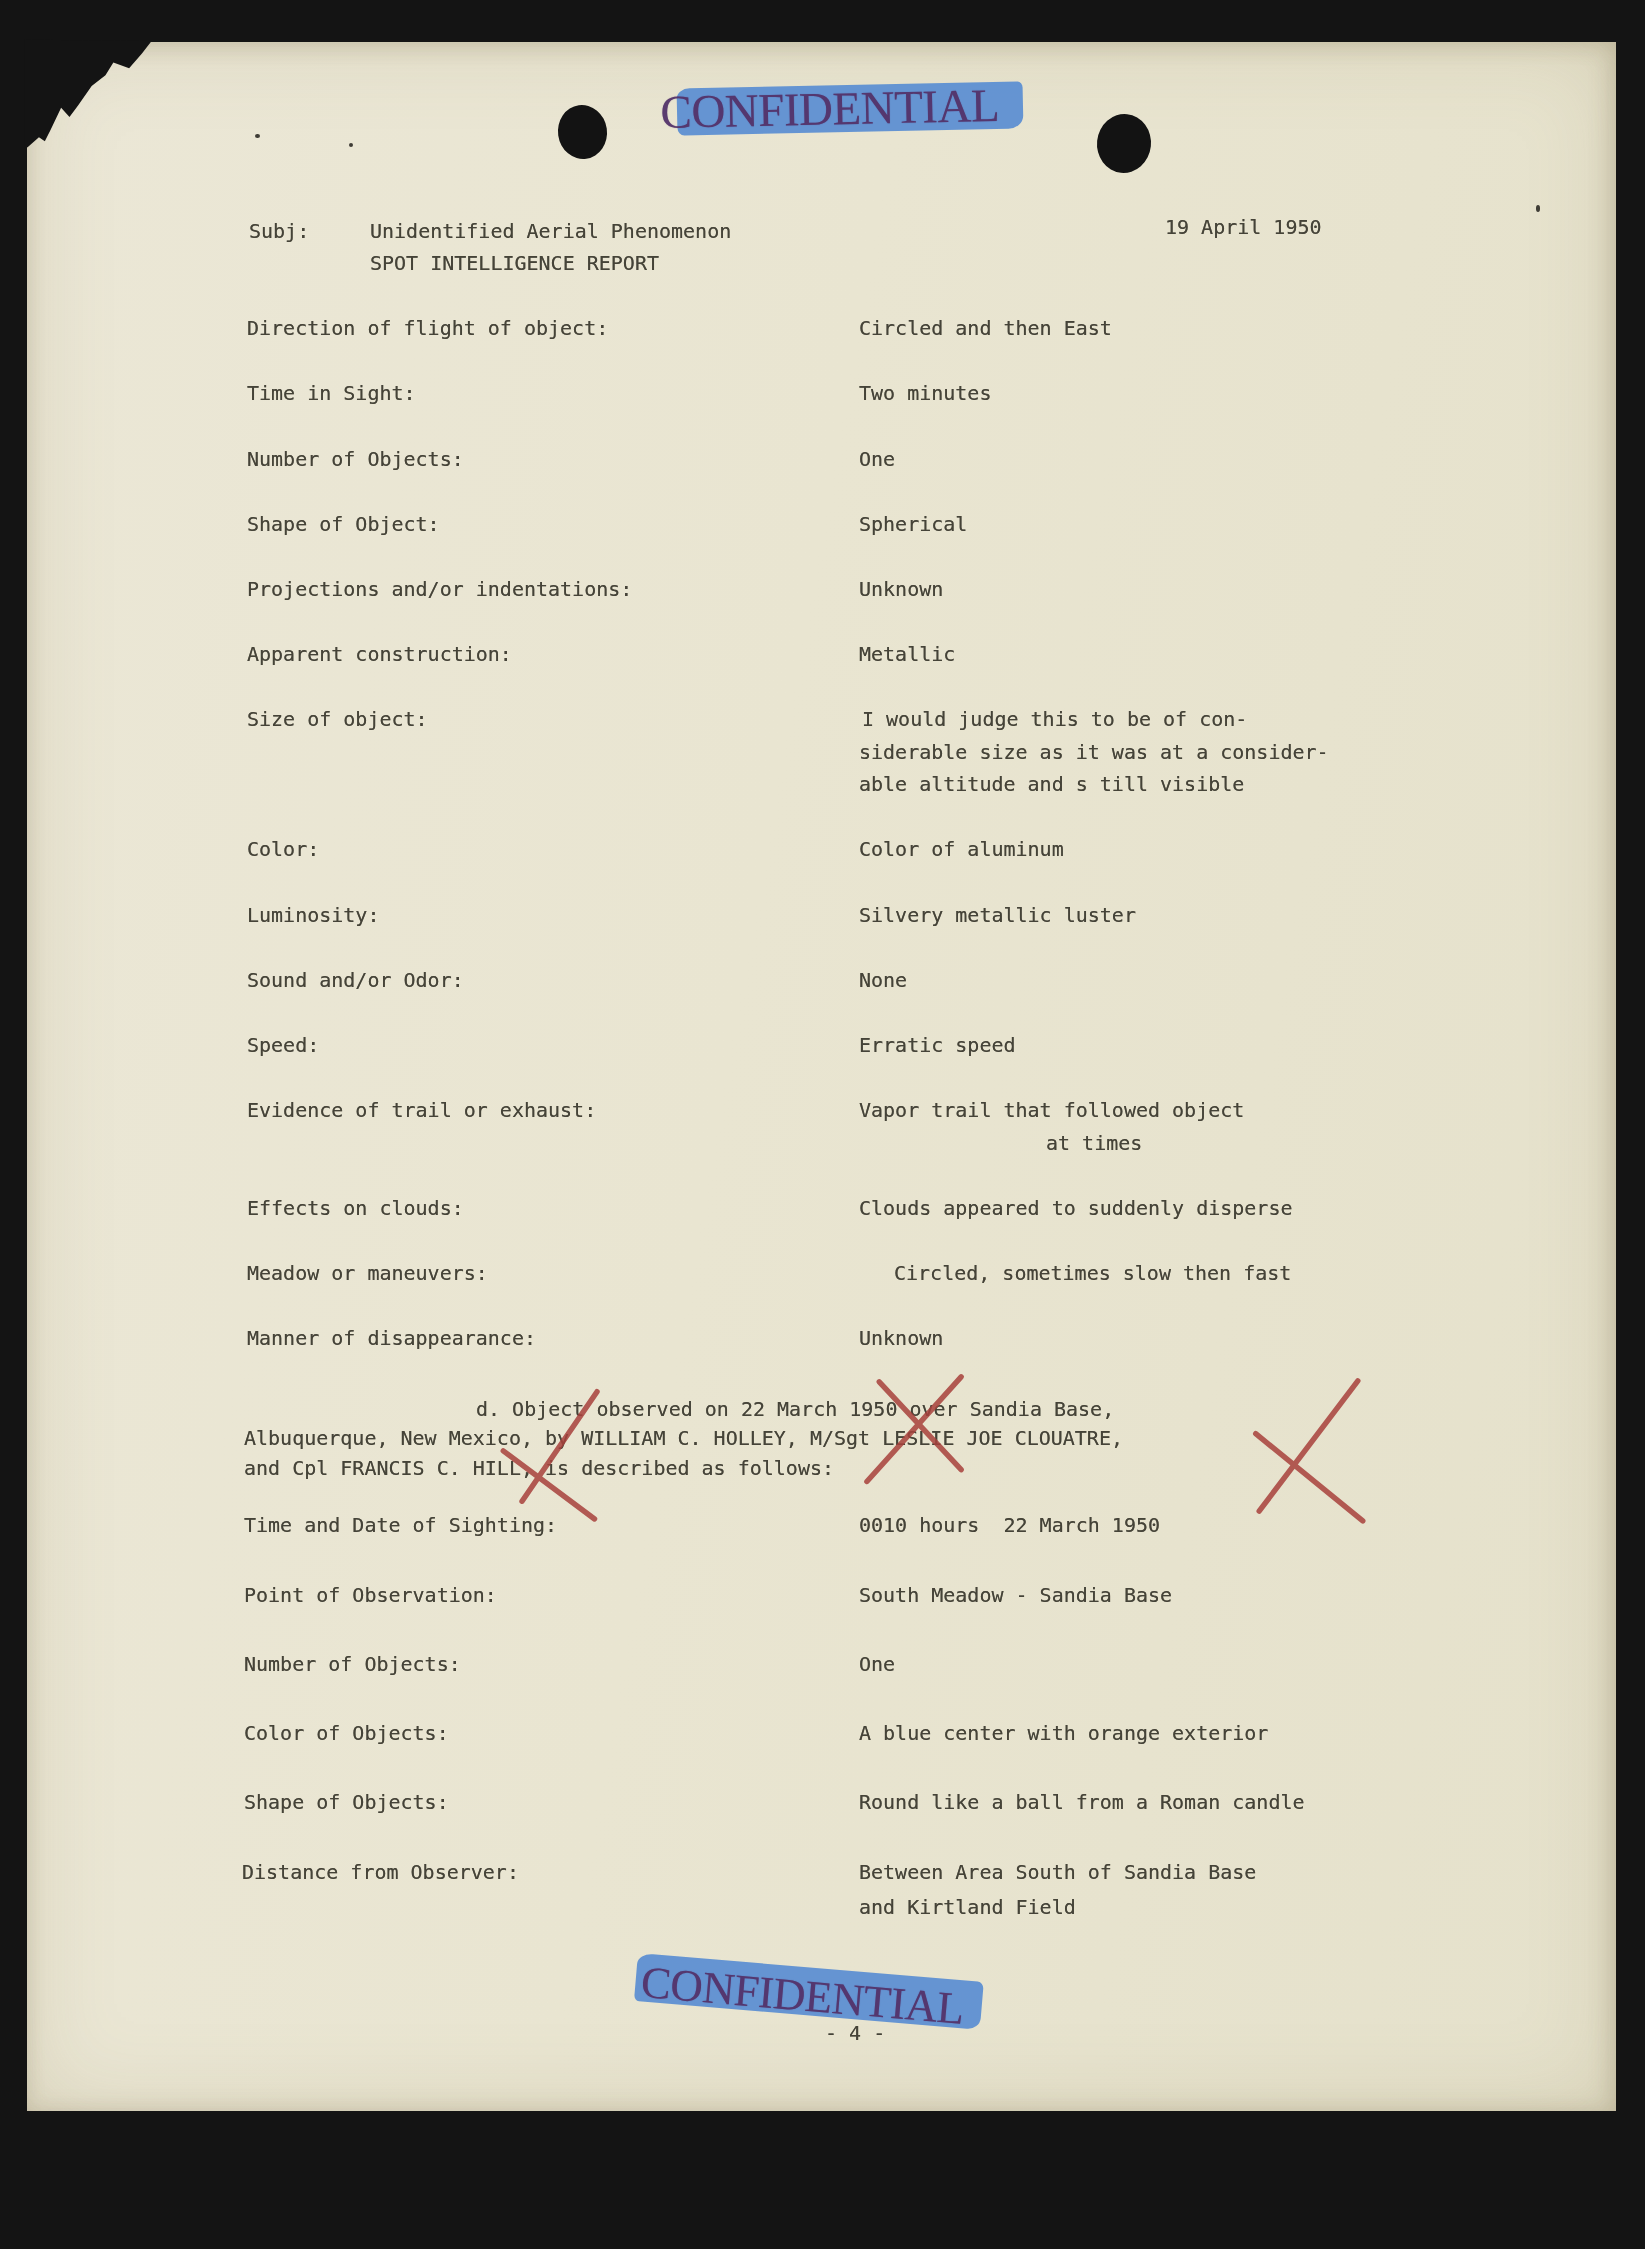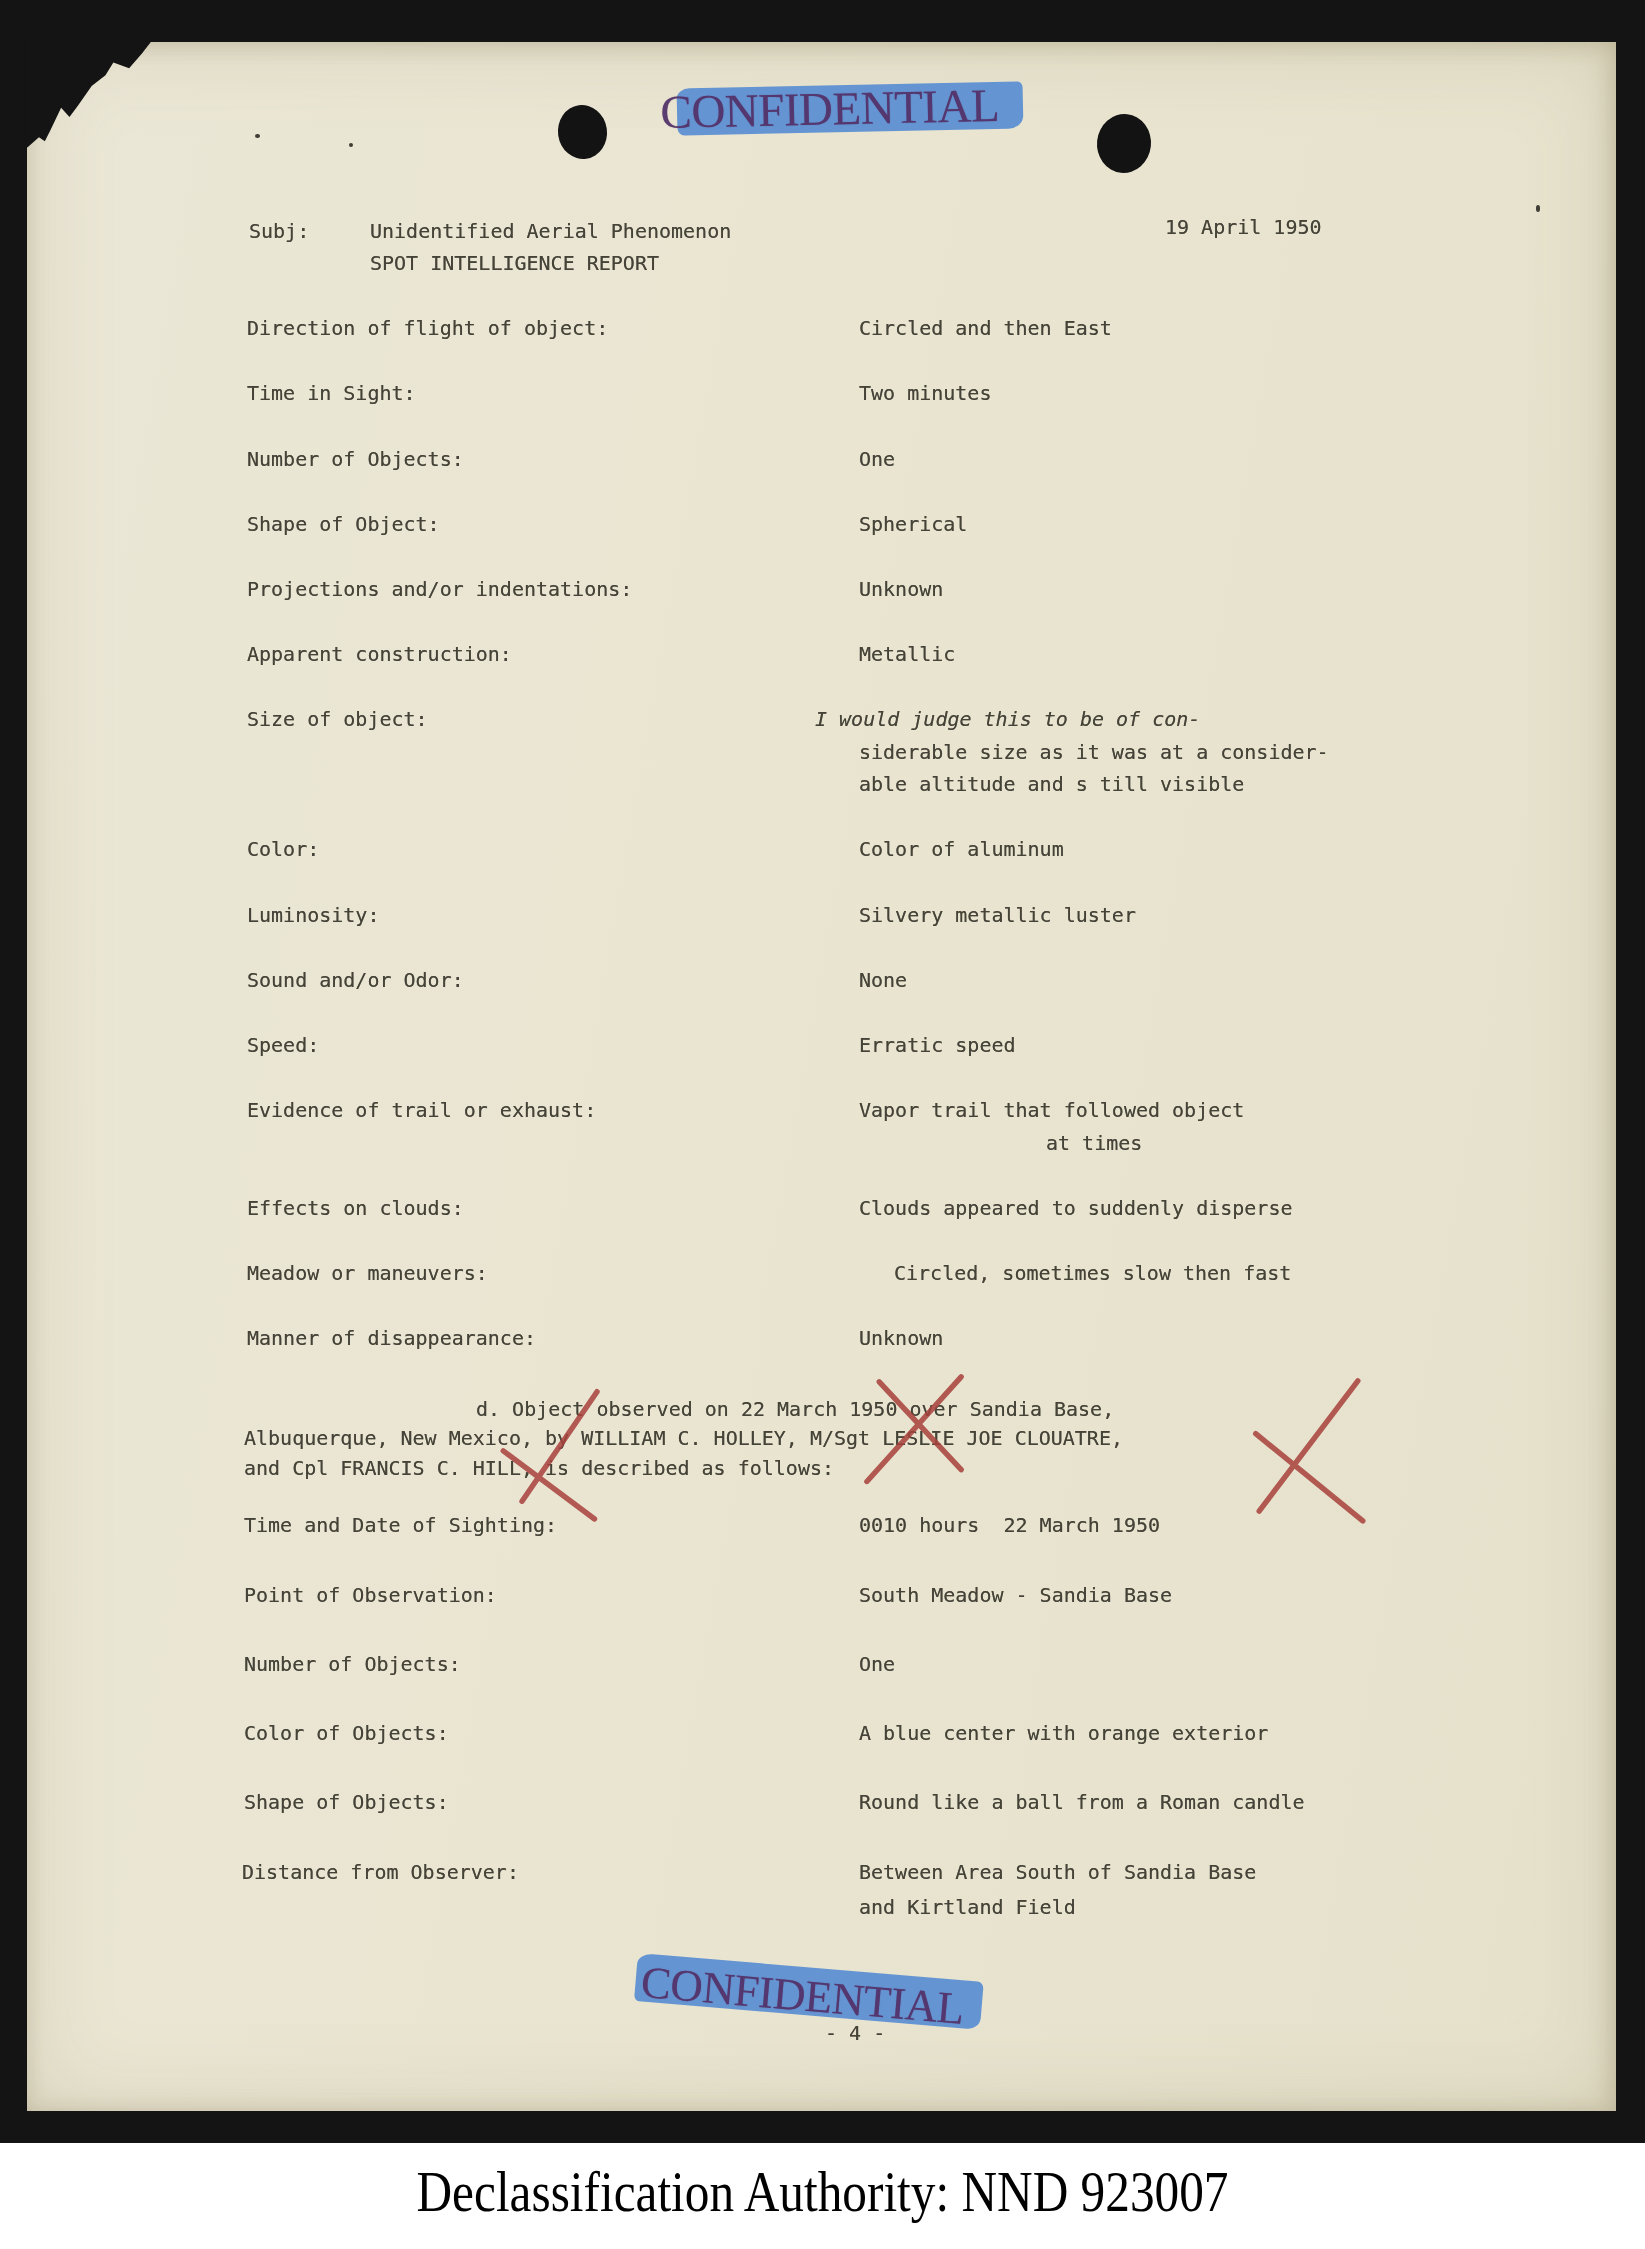--- a/index.html
+++ b/index.html
@@ -71,21 +71,21 @@
     <div class="t" style="left:247px;top:513px;">Shape of Object:</div>
     <div class="t" style="left:859px;top:513px;">Spherical</div>
 
     <div class="t" style="left:247px;top:578px;">Projections and/or indentations:</div>
     <div class="t" style="left:859px;top:578px;">Unknown</div>
 
     <div class="t" style="left:247px;top:643px;">Apparent construction:</div>
     <div class="t" style="left:859px;top:643px;">Metallic</div>
 
     <div class="t" style="left:247px;top:708px;">Size of object:</div>
-    <div class="t" style="left:815px;top:708px;font-style:italic;">I would judge this to be of con-</div>
+    <div class="t" style="left:862px;top:708px;">I would judge this to be of con-</div>
     <div class="t" style="left:859px;top:741px;">siderable size as it was at a consider-</div>
     <div class="t" style="left:859px;top:773px;">able altitude and s till visible</div>
 
     <div class="t" style="left:247px;top:838px;">Color:</div>
     <div class="t" style="left:859px;top:838px;">Color of aluminum</div>
 
     <div class="t" style="left:247px;top:904px;">Luminosity:</div>
     <div class="t" style="left:859px;top:904px;">Silvery metallic luster</div>
 
     <div class="t" style="left:247px;top:969px;">Sound and/or Odor:</div>
@@ -140,18 +140,15 @@
       <line x1="1948" y1="2790" x2="1757" y2="3002"></line>
       <line x1="1782" y1="2800" x2="1948" y2="2978"></line>
       <line x1="2752" y1="2798" x2="2552" y2="3062"></line>
       <line x1="2545" y1="2905" x2="2762" y2="3082"></line>
     </g>
   </svg>
 
   <div class="stamp-box bottom"></div>
   <div class="stamp-text bottom">CONFIDENTIAL</div>
 
-  <div class="footer">
-    <div class="footer-text">Declassification Authority: NND 923007</div>
-  </div>
 
 </div>
 
 
 </body></html>

